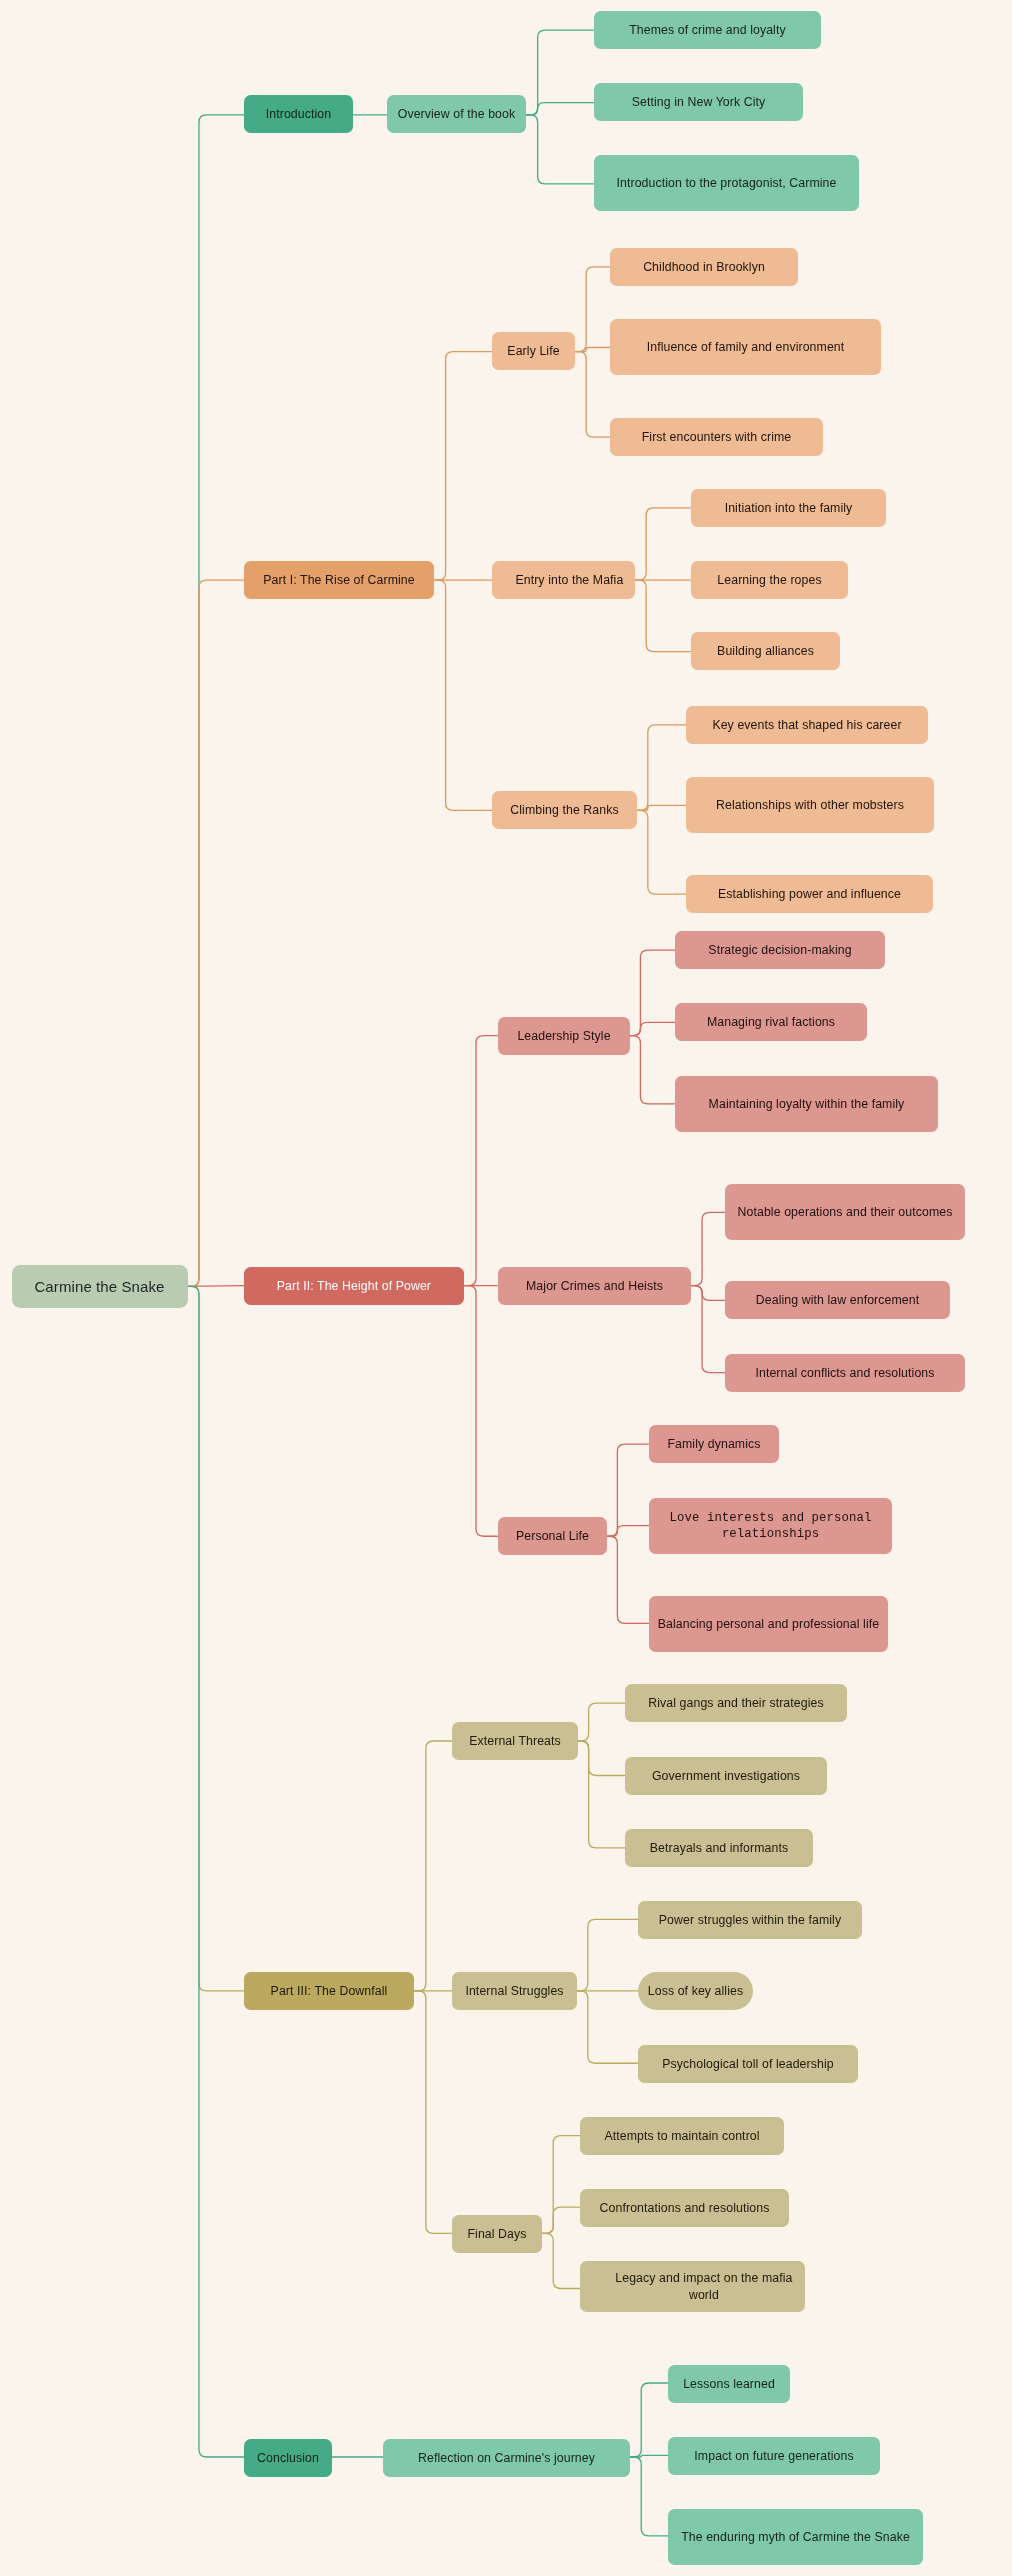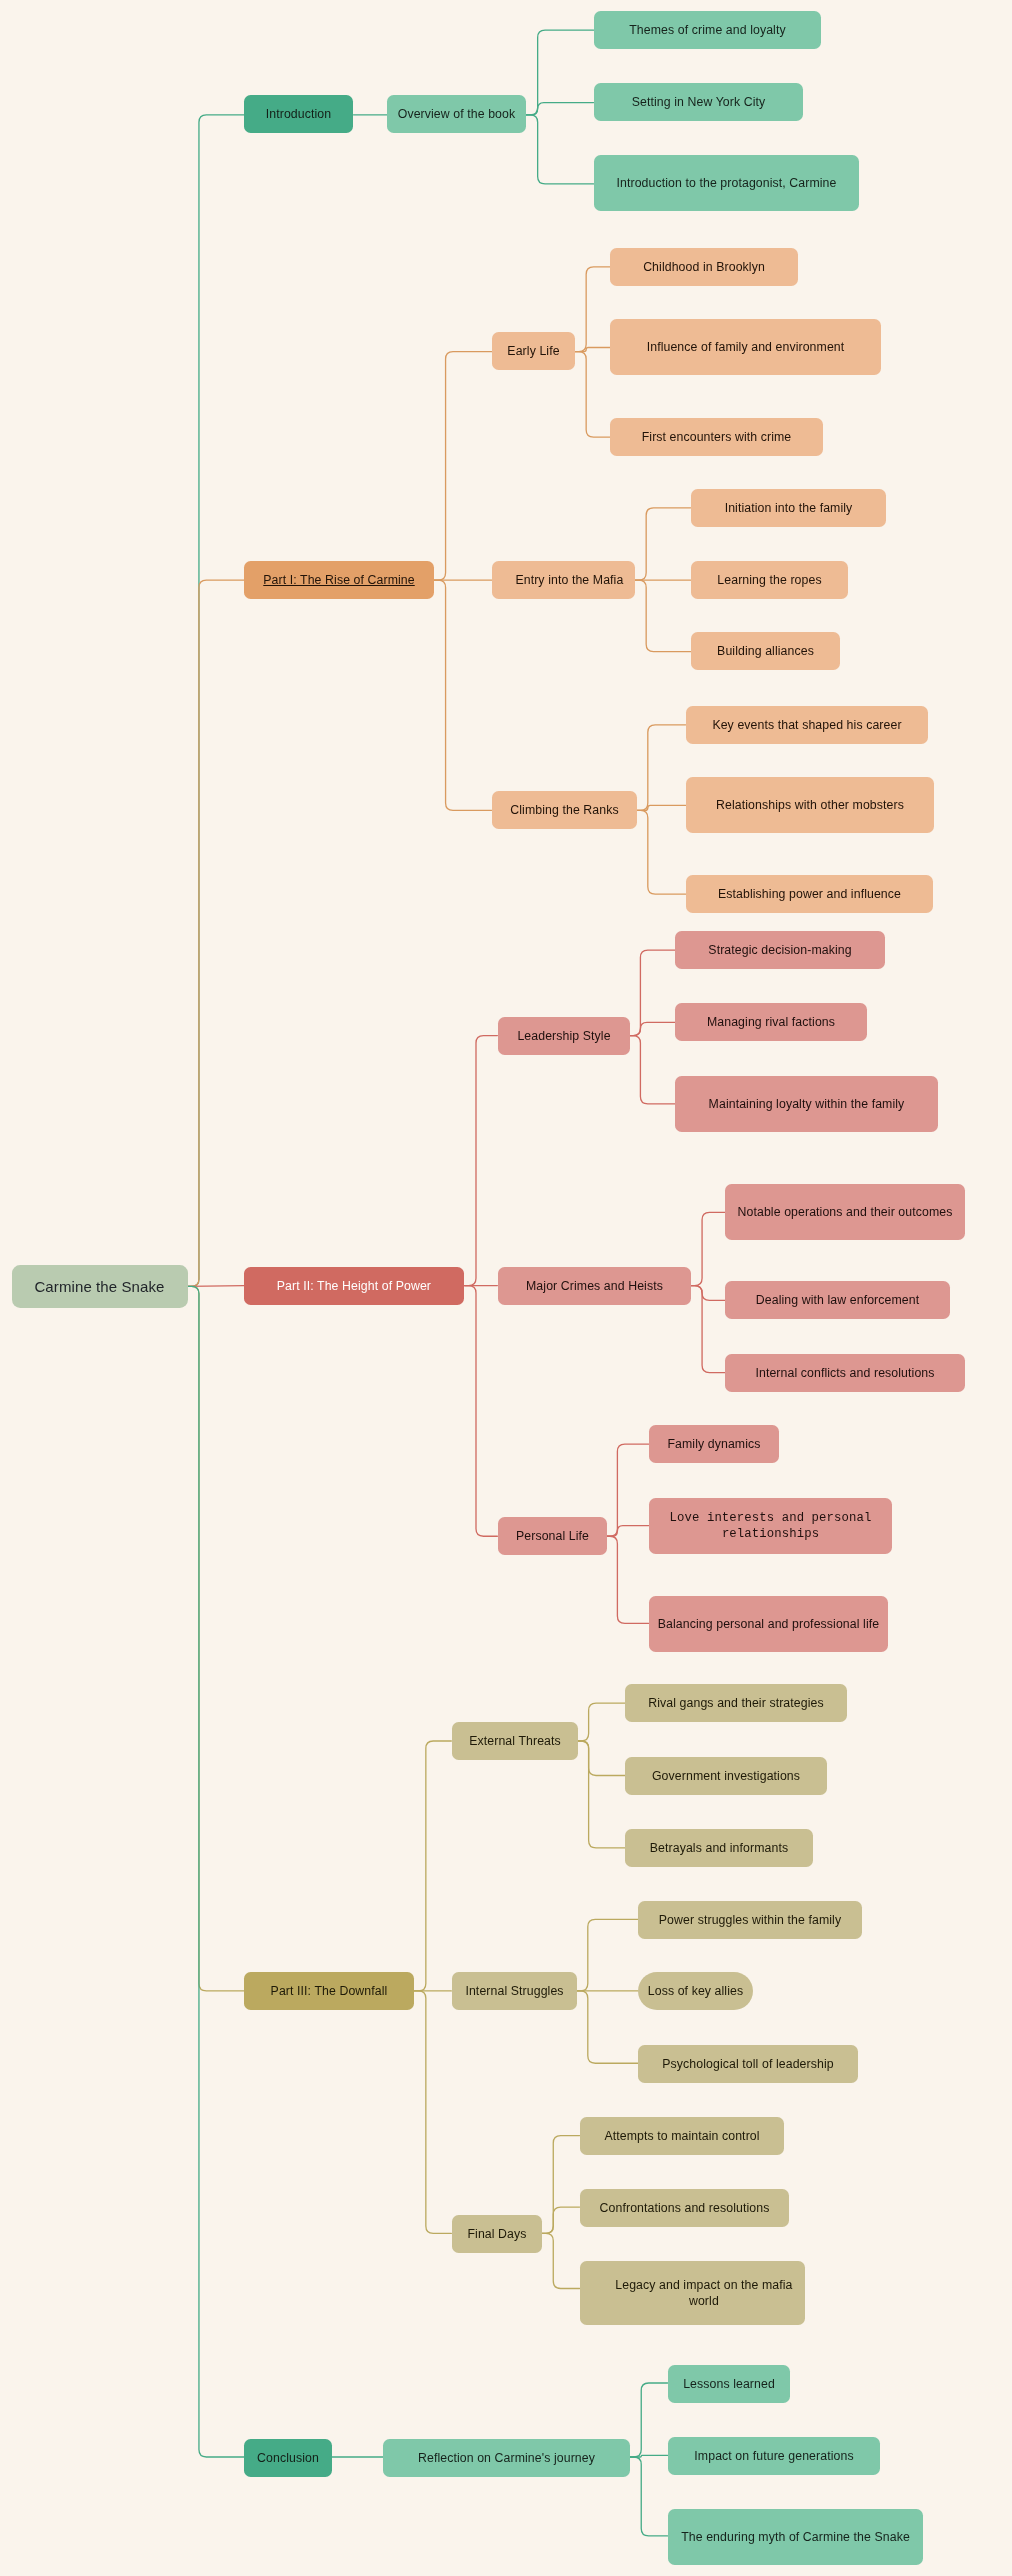--- a/index.html
+++ b/index.html
@@ -51,21 +51,21 @@
     font-size: 15px;
     border-radius: 8.2px;
   }
 
   
   .g1 { background: #45ab87; color: #132018; font-size: 12.3px; }
   .g2 { background: #7fc8a9; color: #16231c; font-size: 12.3px; }
   .g3 { background: #7fc8a9; color: #16231c; font-size: 12.3px; }
 
   
-  .o1 { background: #e3a068; color: #221308; font-size: 12.3px; text-decoration: underline; }
+  .o1 { background: #e3a068; color: #221308; font-size: 12.3px; }
   .o2 { background: #eebb94; color: #221308; font-size: 12.3px; }
   .o3 { background: #eebb94; color: #221308; font-size: 12.3px; }
 
   
   .r1 { background: #d06a61; color: #ffffff; font-size: 12.3px; }
   .r2 { background: #dd9791; color: #20100e; font-size: 12.3px; }
   .r3 { background: #dd9791; color: #20100e; font-size: 12.3px; }
 
   
   .k1 { background: #bba95f; color: #1e1a08; font-size: 12.3px; }
@@ -253,21 +253,21 @@
       </div>
       <div class="node k2" style="left: 452px; top: 2215px; width: 90px; height: 38px;">
         <span class="node-label">Final Days</span>
       </div>
       <div class="node k3" style="left: 580px; top: 2117px; width: 204px; height: 38px;">
         <span class="node-label">Attempts to maintain control</span>
       </div>
       <div class="node k3" style="left: 580px; top: 2189px; width: 209px; height: 38px;">
         <span class="node-label">Confrontations and resolutions</span>
       </div>
-      <div class="node k3" style="left: 580px; top: 2261px; width: 225px; height: 64px; padding-left: 31px;">
+      <div class="node k3" style="left: 580px; top: 2261px; width: 225px; height: 51px; padding-left: 31px;">
         <span class="node-label">Legacy and impact on the mafia world</span>
       </div>
       <div class="node g1" style="left: 244px; top: 2439px; width: 88px; height: 38px;">
         <span class="node-label">Conclusion</span>
       </div>
       <div class="node g2" style="left: 383px; top: 2439px; width: 247px; height: 38px;">
         <span class="node-label">Reflection on Carmine's journey</span>
       </div>
       <div class="node g3" style="left: 668px; top: 2365px; width: 122px; height: 38px;">
         <span class="node-label">Lessons learned</span>

